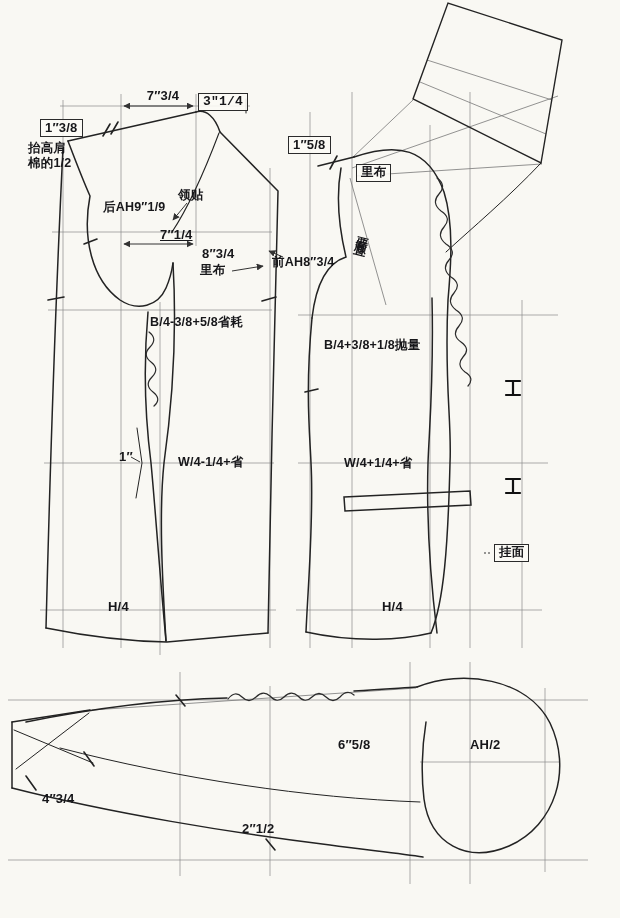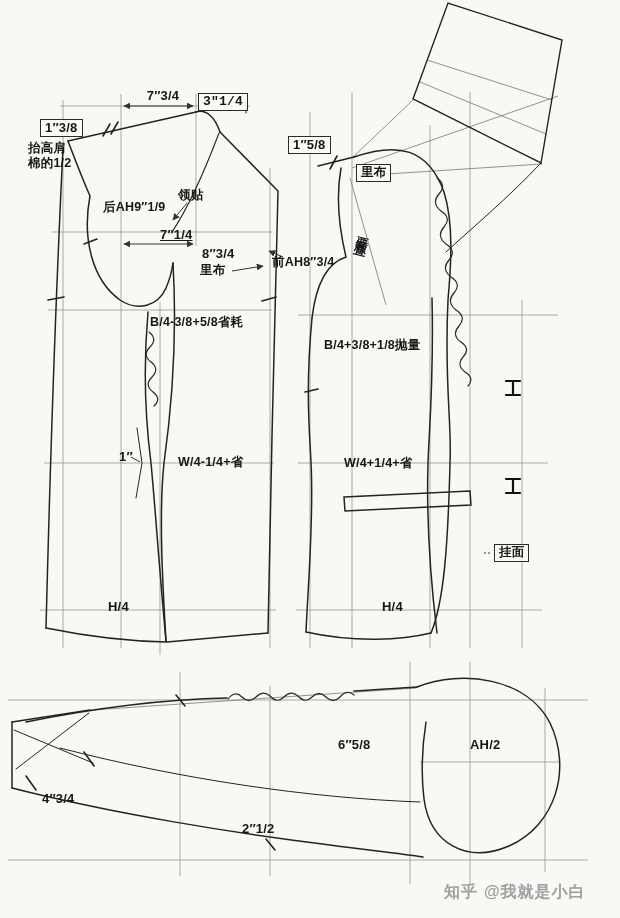--- a/index.html
+++ b/index.html
@@ -181,18 +181,14 @@
   <div class="lbl sm" style="left:324px; top:338px;">B/4+3/8+1/8抛量</div>
   <div class="lbl sm" style="left:344px; top:456px;">W/4+1/4+省</div>
   <div class="lbl boxed sm" style="left:494px; top:544px;">挂面</div>
   <div class="lbl" style="left:382px; top:599px;">H/4</div>
 
   <div class="lbl" style="left:338px; top:737px;">6″5/8</div>
   <div class="lbl" style="left:470px; top:737px;">AH/2</div>
   <div class="lbl" style="left:42px; top:791px;">4″3/4</div>
   <div class="lbl" style="left:242px; top:821px;">2″1/2</div>
 
-  <div class="watermark">
-    <span>知乎</span>
-    <span>@我就是小白</span>
-  </div>
 
 </div>
 
 </body></html>

